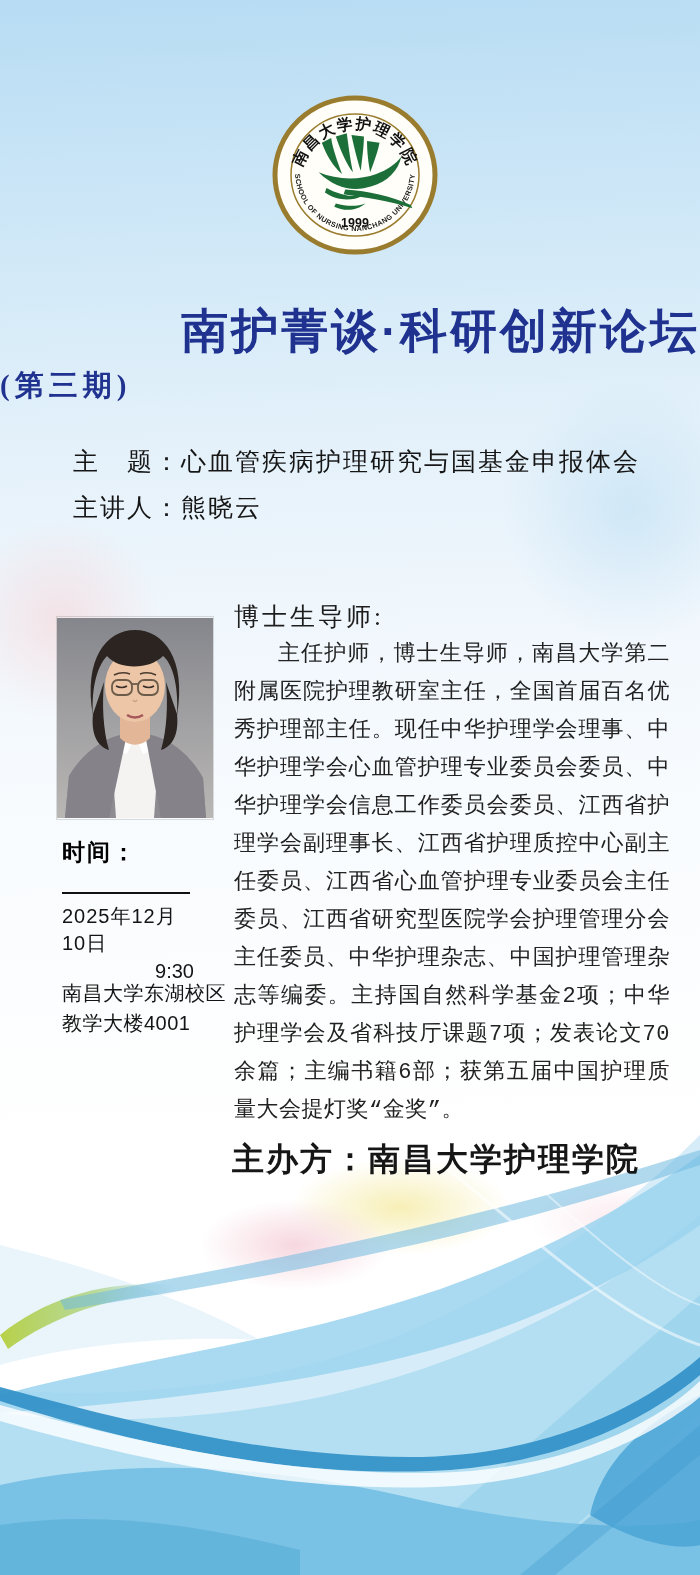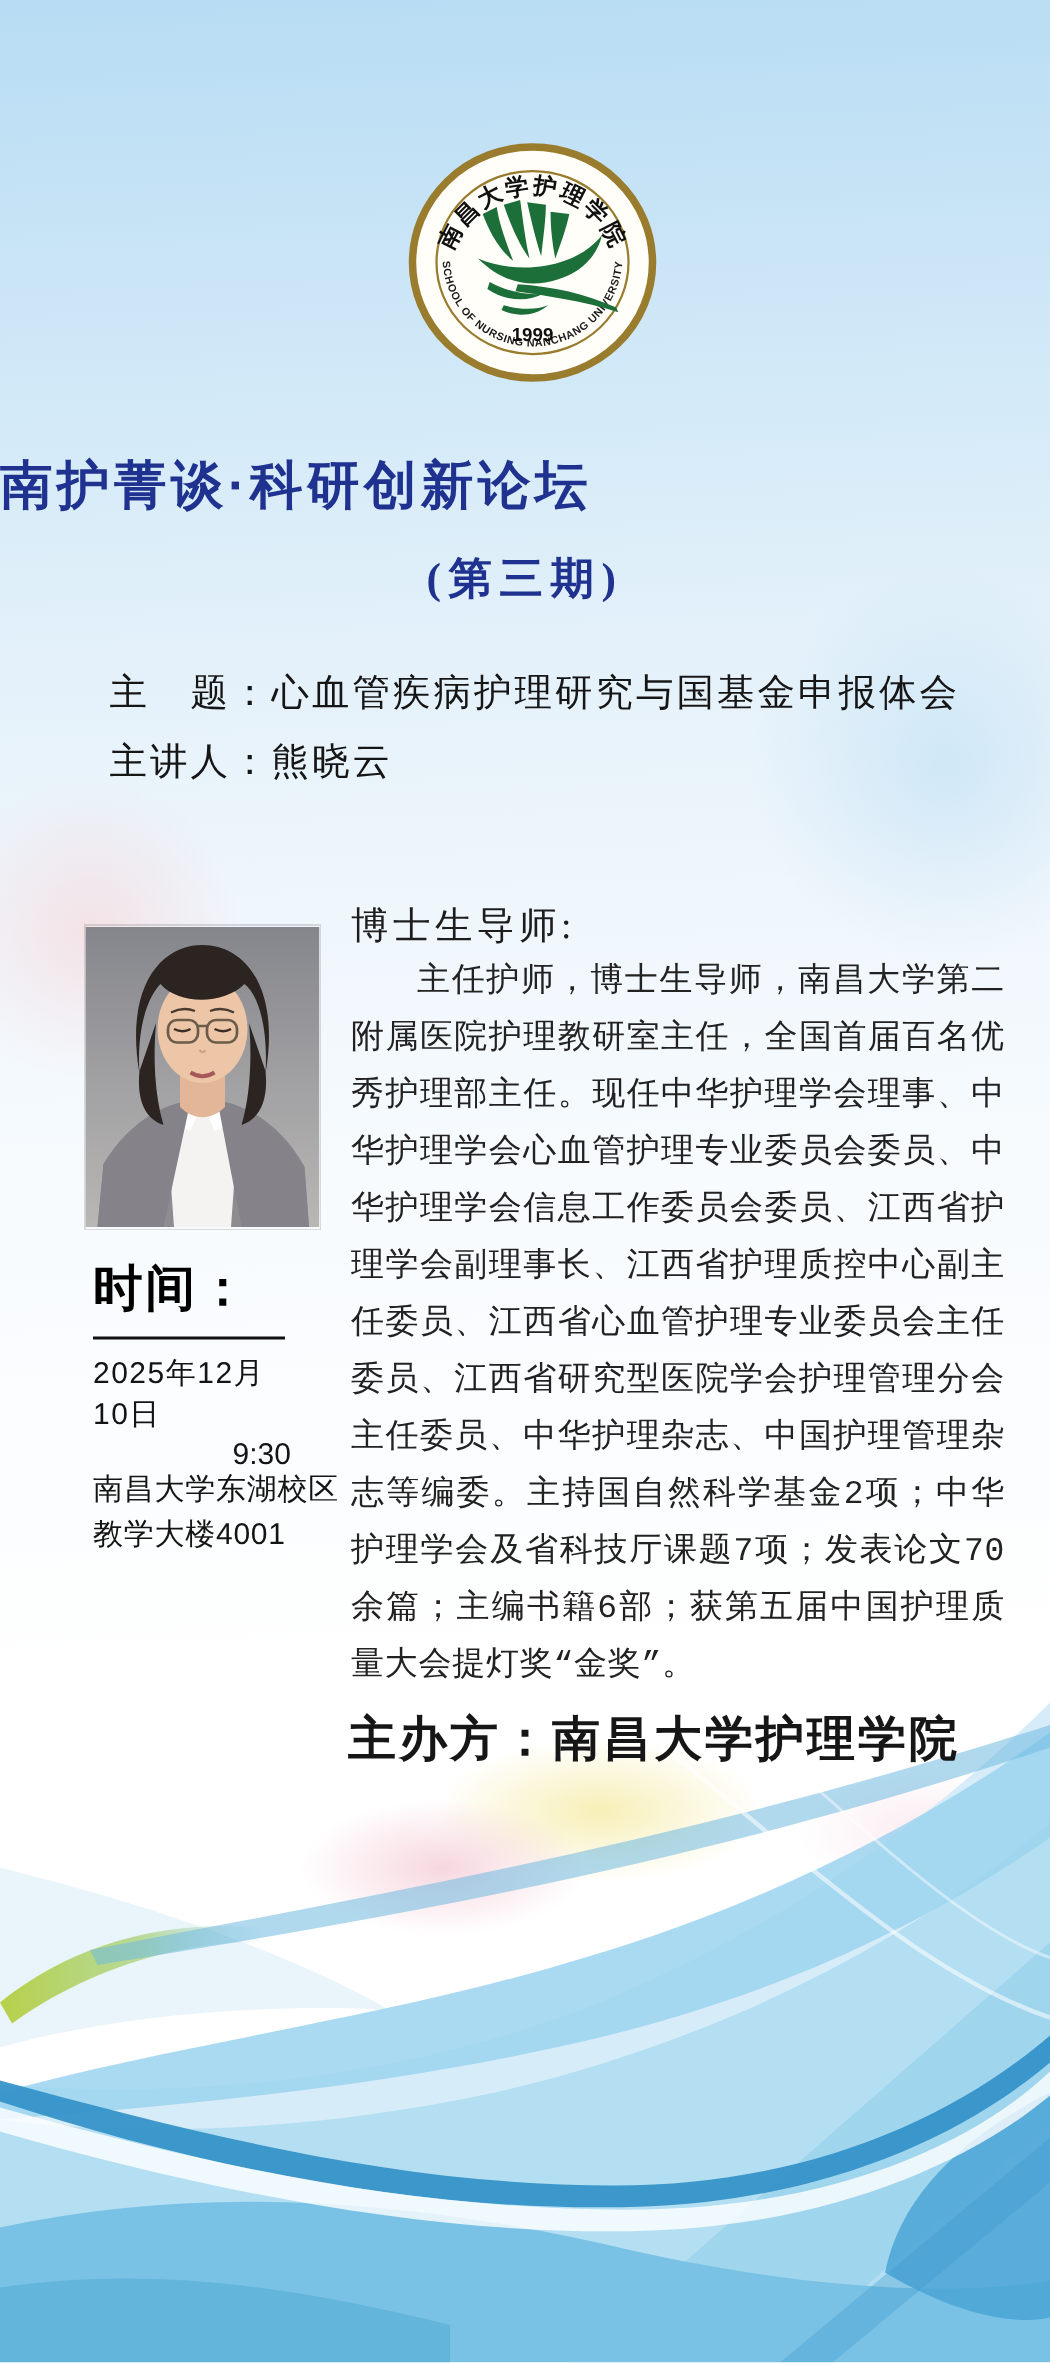--- a/index.html
+++ b/index.html
@@ -9,46 +9,46 @@
     background:linear-gradient(178deg,#b7dcf3 0%,#c6e3f6 9%,#d4eaf8 18%,
       #e4f1fa 28%,#eff6fc 38%,#f7fbfe 50%,#fcfdfe 62%,#ffffff 72%,#ffffff 100%);}
   .tint{position:absolute;pointer-events:none;}
   .tint-pink-left{left:-40px;top:520px;width:200px;height:200px;border-radius:50%;
     background:radial-gradient(closest-side,rgba(246,210,212,.55),rgba(246,210,212,0));}
   .tint-blue-tr{right:-60px;top:380px;width:260px;height:260px;border-radius:50%;
     background:radial-gradient(closest-side,rgba(190,223,244,.6),rgba(190,223,244,0));}
 
   .logo{position:absolute;left:272px;top:95px;width:166px;height:160px;}
 
-  .title{position:absolute;left:0;top:300px;width:700px;text-align:left;
-    font-size:35px;font-weight:900;letter-spacing:3px;color:#20328f;margin:0;
+  .title{position:absolute;left:0;top:300px;width:700px;text-align:right;
+    font-size:47px;font-weight:900;letter-spacing:3px;color:#20328f;margin:0;
     font-family:"Liberation Sans",sans-serif;}
-  .issue{position:absolute;left:0;top:366px;width:700px;text-align:center;
+  .issue{position:absolute;left:0;top:366px;width:700px;
     font-size:29px;font-weight:700;letter-spacing:5px;color:#20328f;
     font-family:"Liberation Serif",serif;}
 
   .meta-row{position:absolute;left:73px;font-size:25px;color:#161616;
     letter-spacing:2px;font-weight:500;}
   .meta-topic{top:445px;}
   .meta-speaker{top:491px;}
 
   .photo{position:absolute;left:57px;top:617px;width:156px;height:202px;
     box-shadow:0 0 0 1px rgba(120,120,120,.25);}
 
   .intro-heading{position:absolute;left:234px;top:600px;font-size:25px;color:#1d1d1d;
     font-family:"Liberation Serif",serif;letter-spacing:3px;}
   .intro-body{position:absolute;left:234px;top:636px;width:436px;margin:0;
     font-size:22px;line-height:38px;letter-spacing:.5px;color:#222;
     text-align:justify;text-indent:2em;font-family:Liberation Mono, monospace;}
 
   .side-block{position:absolute;left:62px;color:#000;}
   .side-time{top:837px;}
   .side-place{top:966px;}
-  .side-heading{font-size:33px;font-weight:900;letter-spacing:2px;
-    border-bottom:2px solid #111;padding-bottom:9px;width:128px;}
+  .side-heading{font-size:23px;font-weight:900;letter-spacing:2px;
+    border-bottom:2px solid #111;padding-bottom:24px;width:128px;}
   .side-date{margin-top:9px;font-size:20px;font-weight:500;color:#141414;
     letter-spacing:1px;width:132px;}
   .side-hour{margin-top:3px;font-size:20px;font-weight:500;color:#141414;
     width:132px;text-align:right;}
   .side-lines{margin-top:12px;font-size:20px;font-weight:400;color:#141414;
     line-height:30px;letter-spacing:.5px;}
 
   .organizer{position:absolute;left:232px;top:1138px;font-size:32px;color:#161616;
     font-weight:600;letter-spacing:2px;}
 

